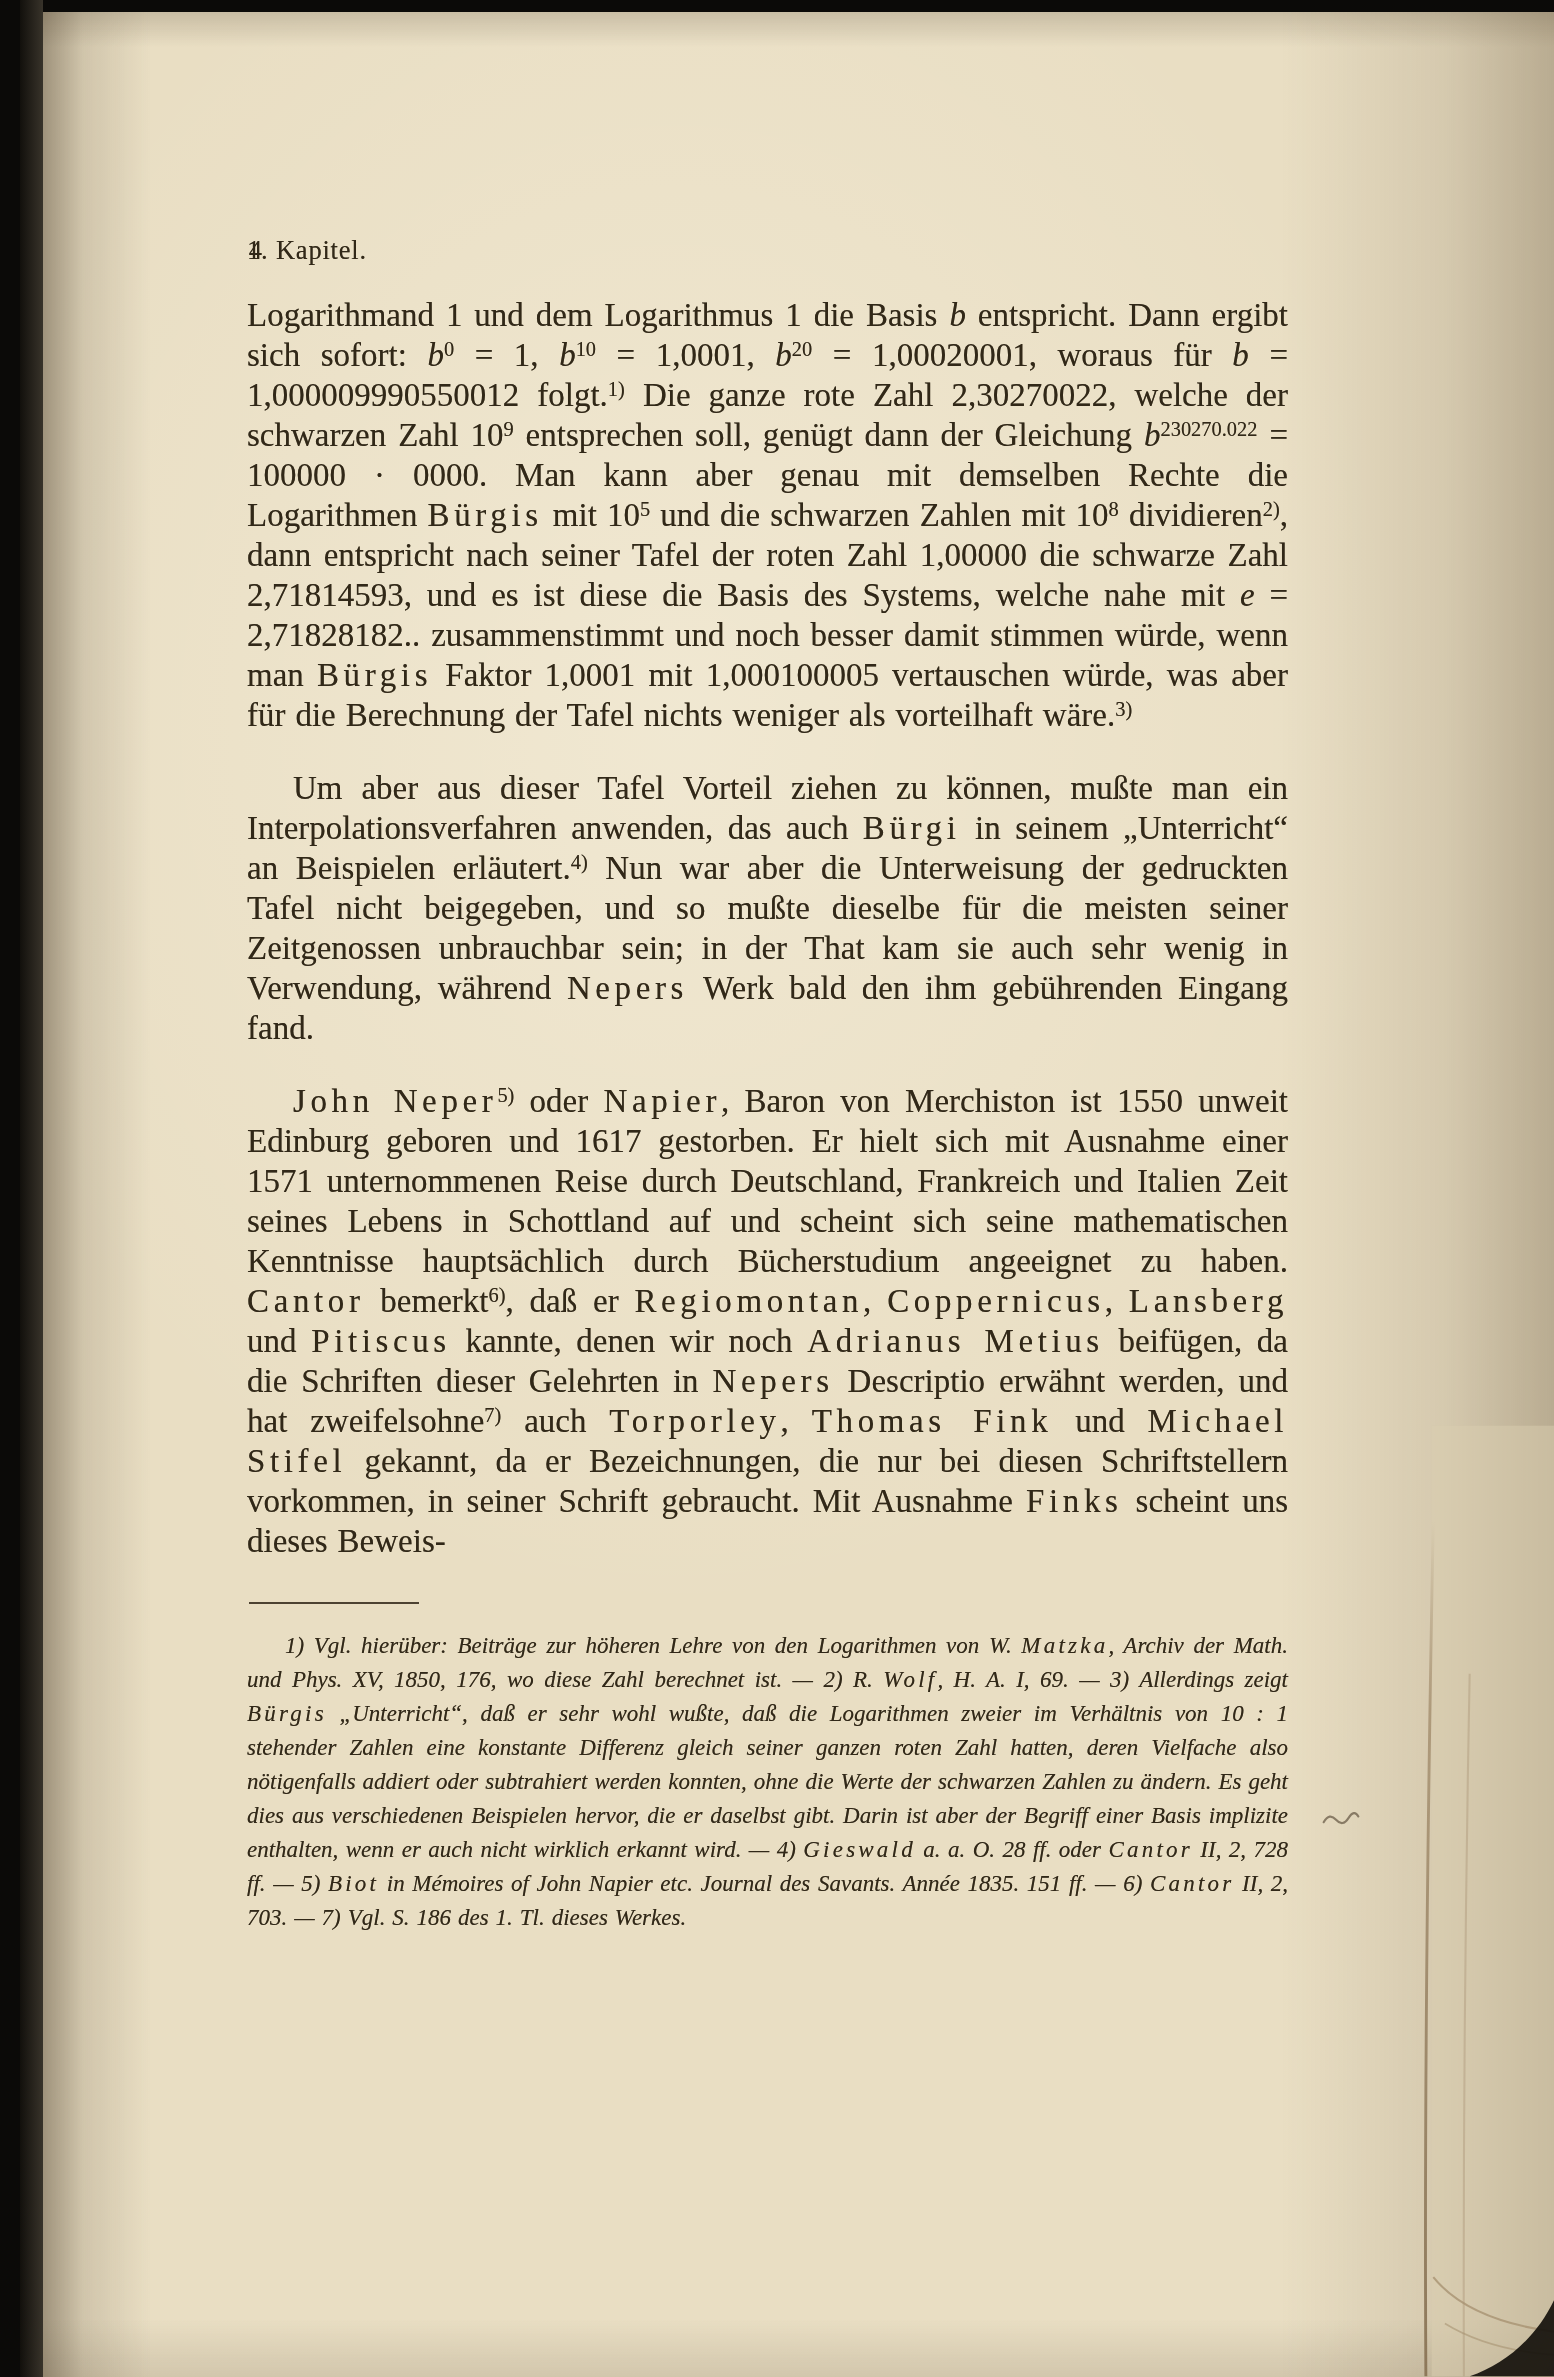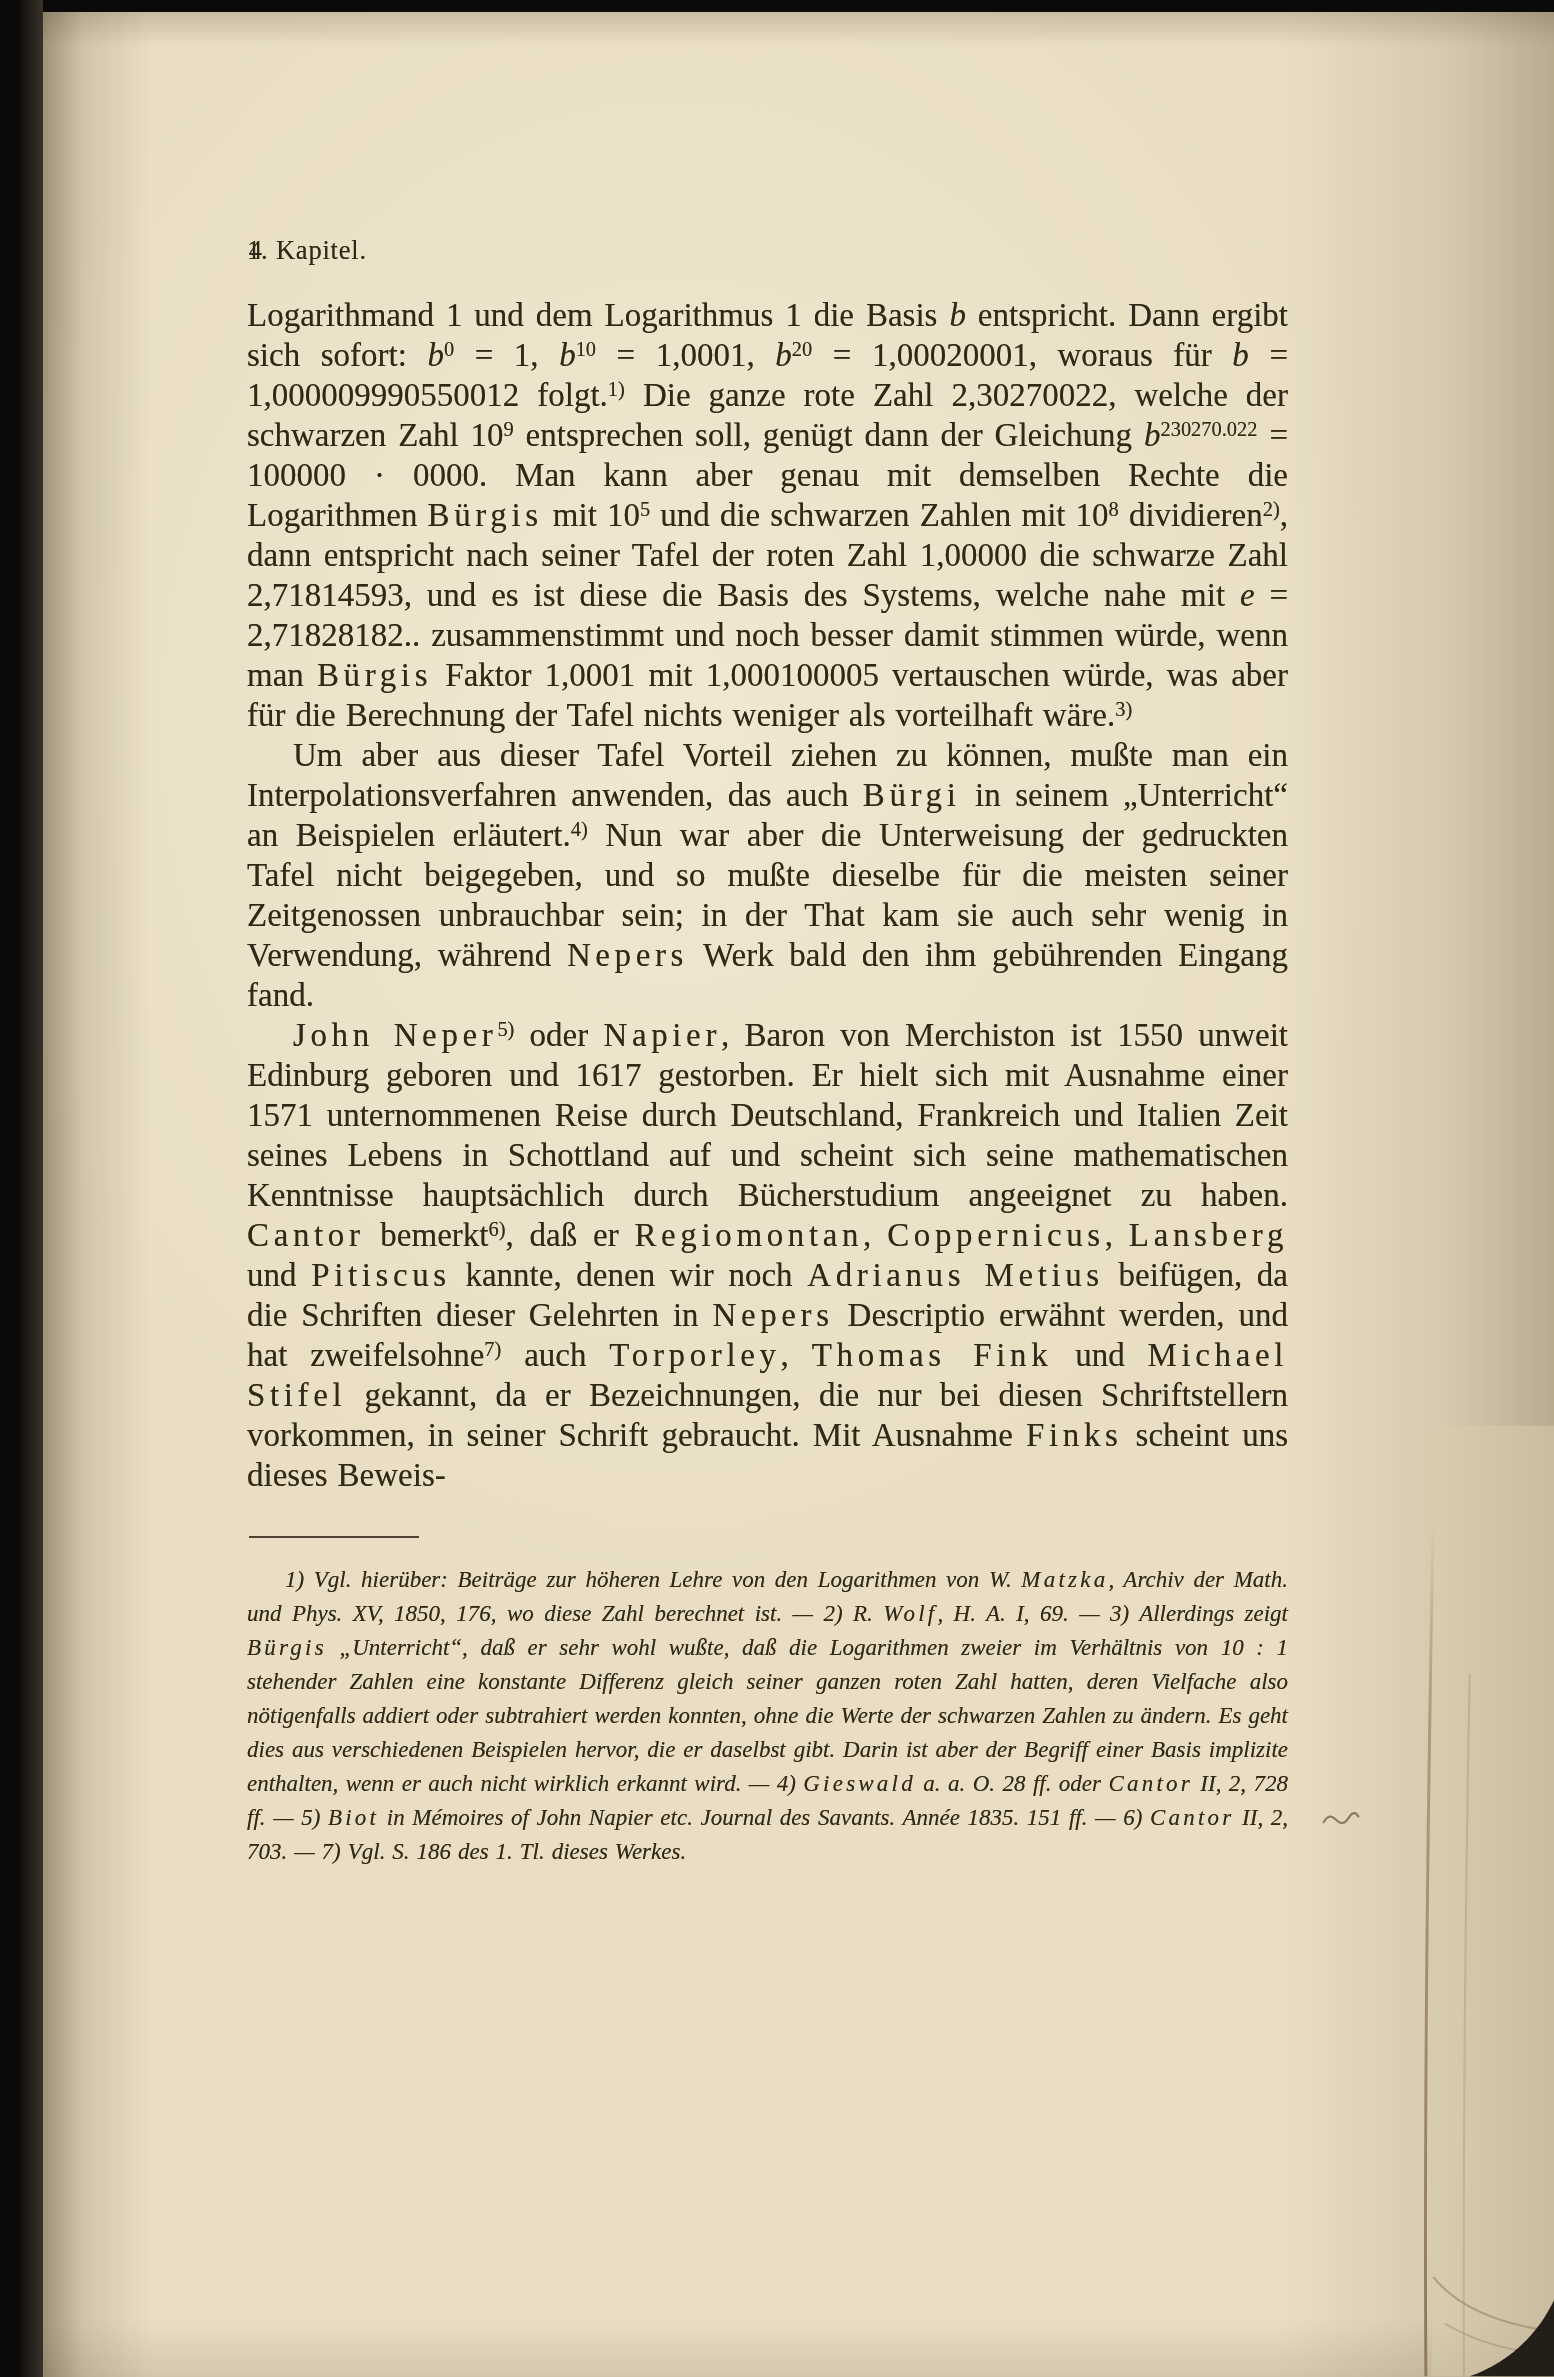--- a/index.html
+++ b/index.html
@@ -50,21 +50,21 @@
   .header-row { position: relative; height: 40px; margin-bottom: 20px; font-size: 26.5px; }
   .page-number { position: absolute; left: 1.7px; top: 0; }
   .chapter-title { text-align: left; letter-spacing: 0.8px; }
 
   .para {
     font-size: 33px;
     line-height: 40px;
     text-align: justify;
     word-spacing: 1.7px;
   }
-  .para.indent { text-indent: 46px; }
+  .para.indent { text-indent: 46px; margin-top: 33px; }
 
   .spaced { letter-spacing: 0.14em; }
   .italic { font-style: italic; }
   sup.fn-ref {
     font-size: 62%;
     line-height: 0;
     vertical-align: baseline;
     position: relative;
     top: -0.48em;
   }

